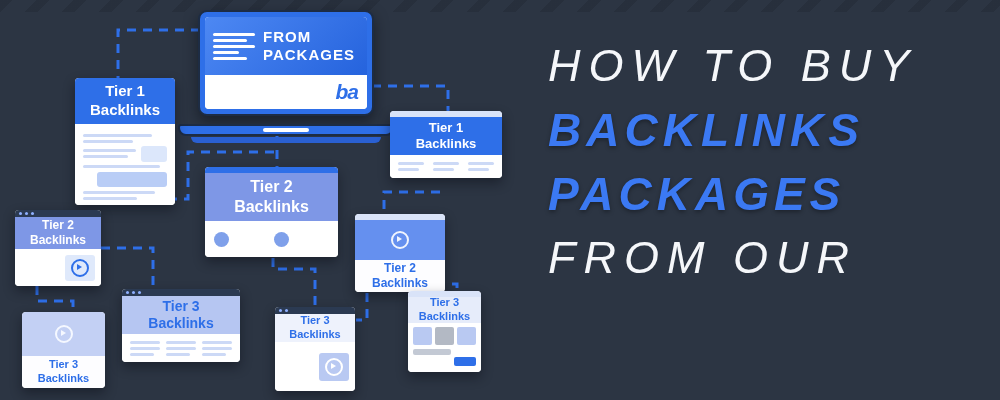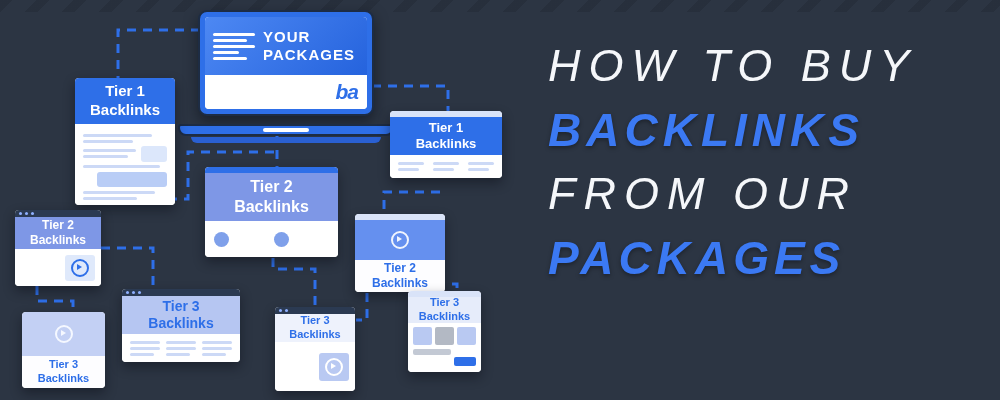--- a/index.html
+++ b/index.html
@@ -147,21 +147,21 @@
       <div class="screen-inner">
         <div class="screen-header">
           <span class="menu-lines">
             <i></i>
               <i></i>
               <i></i>
               <i></i>
               <i></i>
           </span>
           <span class="site-title">
-            <span>YOUR</span><br>
+            <span>FROM</span><br>
             <span>PACKAGES</span>
           </span>
         </div>
         <div class="screen-body">
           <span class="person">
             <span class="c"></span><span class="l"></span><span class="l"></span><span class="l blue"></span>
           </span>
           <span class="person">
             <span class="c"></span><span class="l"></span><span class="l"></span><span class="l blue"></span>
           </span>
@@ -339,16 +339,16 @@
       <div class="foot">
         <span class="ls"><span class="sl"></span><span class="sl" style="width:80%"></span></span>
         <span class="btn"></span>
       </div>
     </div>
   </div>
 
   <div class="headline">
     <span class="hl-line hl-white">HOW TO BUY</span>
     <span class="hl-line hl-blue">BACKLINKS</span>
+    <span class="hl-line hl-blue">PACKAGES</span>
     <span class="hl-line hl-white">FROM OUR</span>
-    <span class="hl-line hl-blue">PACKAGES</span>
   </div>
 </div>
 
 </body></html>

